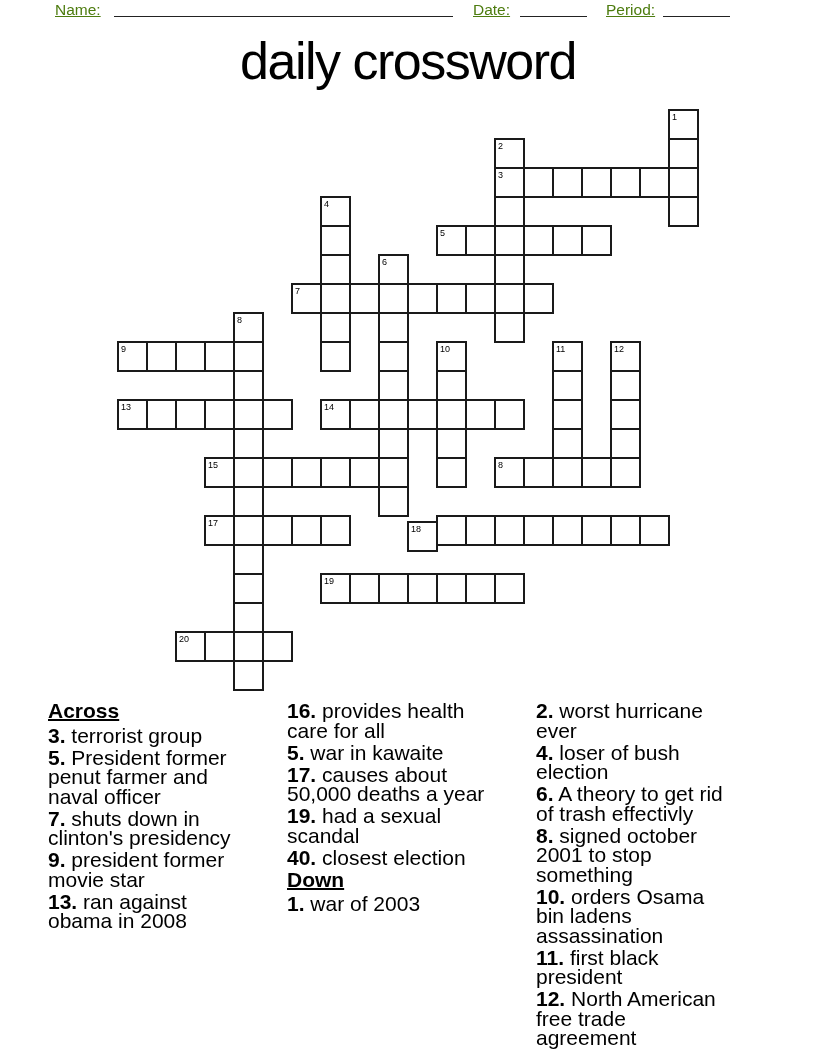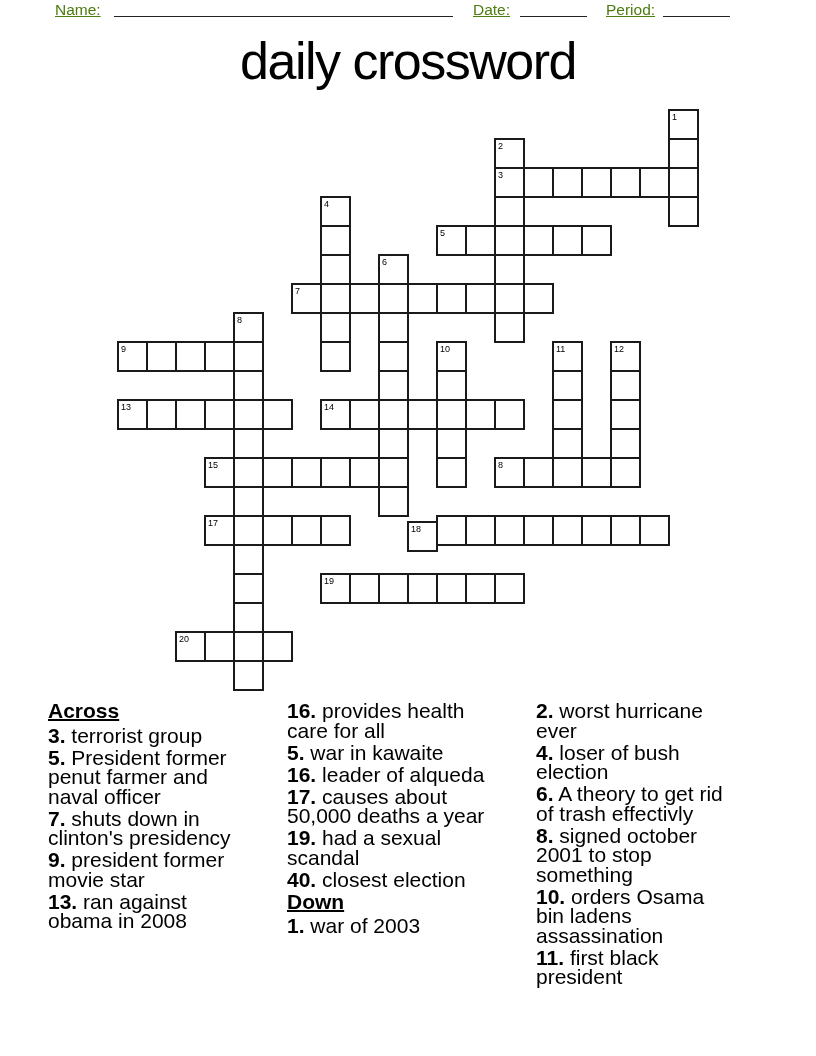--- a/index.html
+++ b/index.html
@@ -207,29 +207,29 @@
       <div class="clue-header">Across</div>
       <div class="clue"><b>3.</b> terrorist group</div>
       <div class="clue"><b>5.</b> President former penut farmer and naval officer</div>
       <div class="clue"><b>7.</b> shuts down in clinton's presidency</div>
       <div class="clue"><b>9.</b> president former movie star</div>
       <div class="clue"><b>13.</b> ran against obama in 2008</div>
     </div>
   <div class="clue-col" id="clue-col-2">
       <div class="clue"><b>16.</b> provides health care for all</div>
       <div class="clue"><b>5.</b> war in kawaite</div>
-      <div class="clue"><b>16.</b> leader of alqueda</div>
       <div class="clue"><b>17.</b> causes about 50,000 deaths a year</div>
       <div class="clue"><b>19.</b> had a sexual scandal</div>
       <div class="clue"><b>40.</b> closest election</div>
       <div class="clue-header">Down</div>
       <div class="clue"><b>1.</b> war of 2003</div>
     </div>
   <div class="clue-col" id="clue-col-3">
       <div class="clue"><b>2.</b> worst hurricane ever</div>
       <div class="clue"><b>4.</b> loser of bush election</div>
       <div class="clue"><b>6.</b> A theory to get rid of trash effectivly</div>
       <div class="clue"><b>8.</b> signed october 2001 to stop something</div>
       <div class="clue"><b>10.</b> orders Osama bin ladens assassination</div>
       <div class="clue"><b>11.</b> first black president</div>
+      <div class="clue"><b>12.</b> North American free trade agreement</div>
     </div>
 
 </div>
 
 </body></html>

